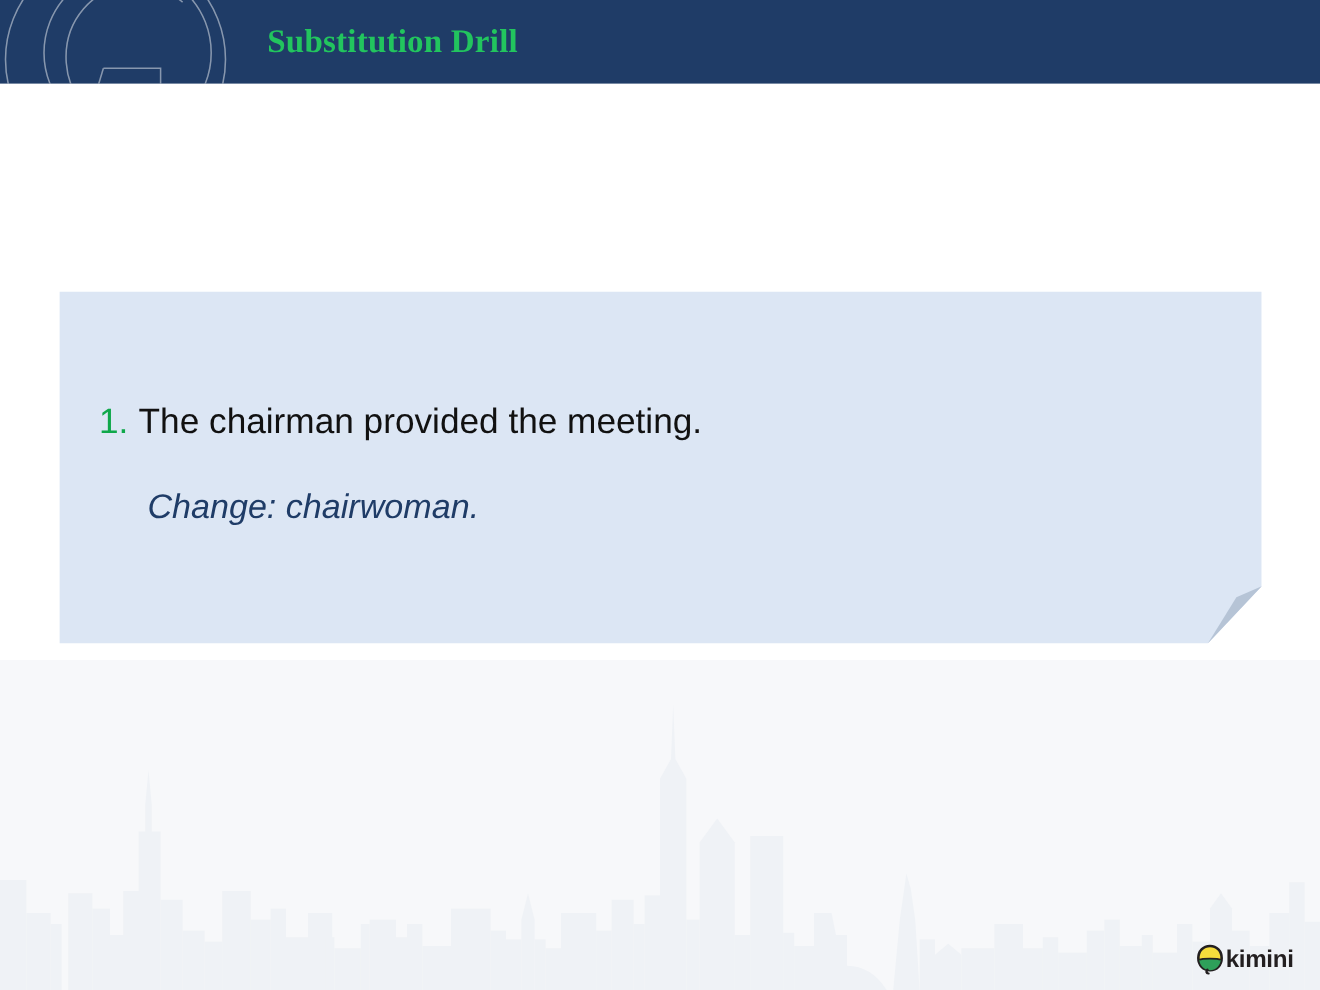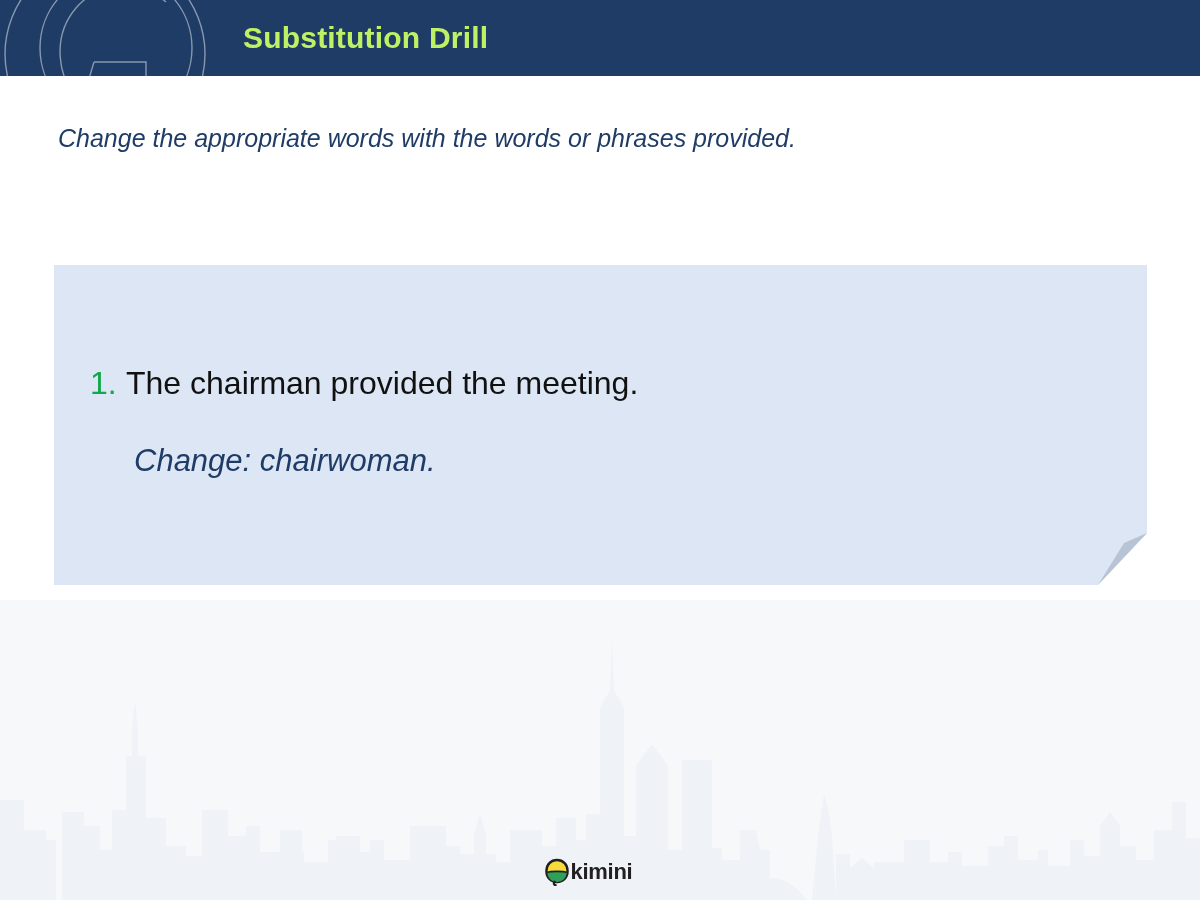--- a/index.html
+++ b/index.html
@@ -58,25 +58,26 @@
     width: 230px;
     height: 230px;
     opacity: 0.55;
   }
   .header-title {
     position: absolute;
     left: 243px;
     top: 0;
     height: 76px;
     line-height: 76px;
-    color: #bef264;
+    color: #22c55e;
     font-size: 30px;
     font-weight: bold;
     letter-spacing: 0.2px;
     white-space: nowrap;
+    font-family: Liberation Serif, serif;
   }
 
   
   .instruction {
     position: absolute;
     left: 58px;
     top: 120px;
     color: #1f3c67;
     font-style: italic;
     font-size: 25px;
@@ -144,21 +145,21 @@
 
   
   .footer-logo {
     position: absolute;
     left: 0;
     top: 852px;
     width: 1176px;
     height: 40px;
     display: flex;
     align-items: center;
-    justify-content: center;
+    justify-content: flex-end;
     z-index: 6;
   }
   .logo-mark {
     width: 26px;
     height: 28px;
     margin-right: 1px;
   }
   .logo-text {
     font-size: 22px;
     font-weight: bold;
@@ -249,21 +250,20 @@
         <circle cx="126" cy="104" r="76"></circle>
         <path d="M176 58 C150 36 108 38 86 64 C62 92 66 136 92 158 C110 174 138 176 156 162"></path>
         <path d="M156 162 L156 118 L104 118"></path>
         <path d="M104 118 L92 158"></path>
         <path d="M124 22 L142 36 L126 46"></path>
       </g>
     </svg>
     <div class="header-title">Substitution Drill</div>
   </div>
 
-  <div class="instruction">Change the appropriate words with the words or phrases provided.</div>
 
   <div class="card">
     <svg class="card-bg" viewBox="0 0 1093 320" preserveAspectRatio="none">
       <path d="M0 0 L1093 0 L1093 268 L1044 320 L0 320 Z" fill="#dce6f4"></path>
       <polygon points="1093,268 1070,278 1044,320" fill="#b6c4d6"></polygon>
     </svg>
     <div class="card-body">
       <div class="item">
         <div class="item-row">
           <span class="item-number">1.</span>

